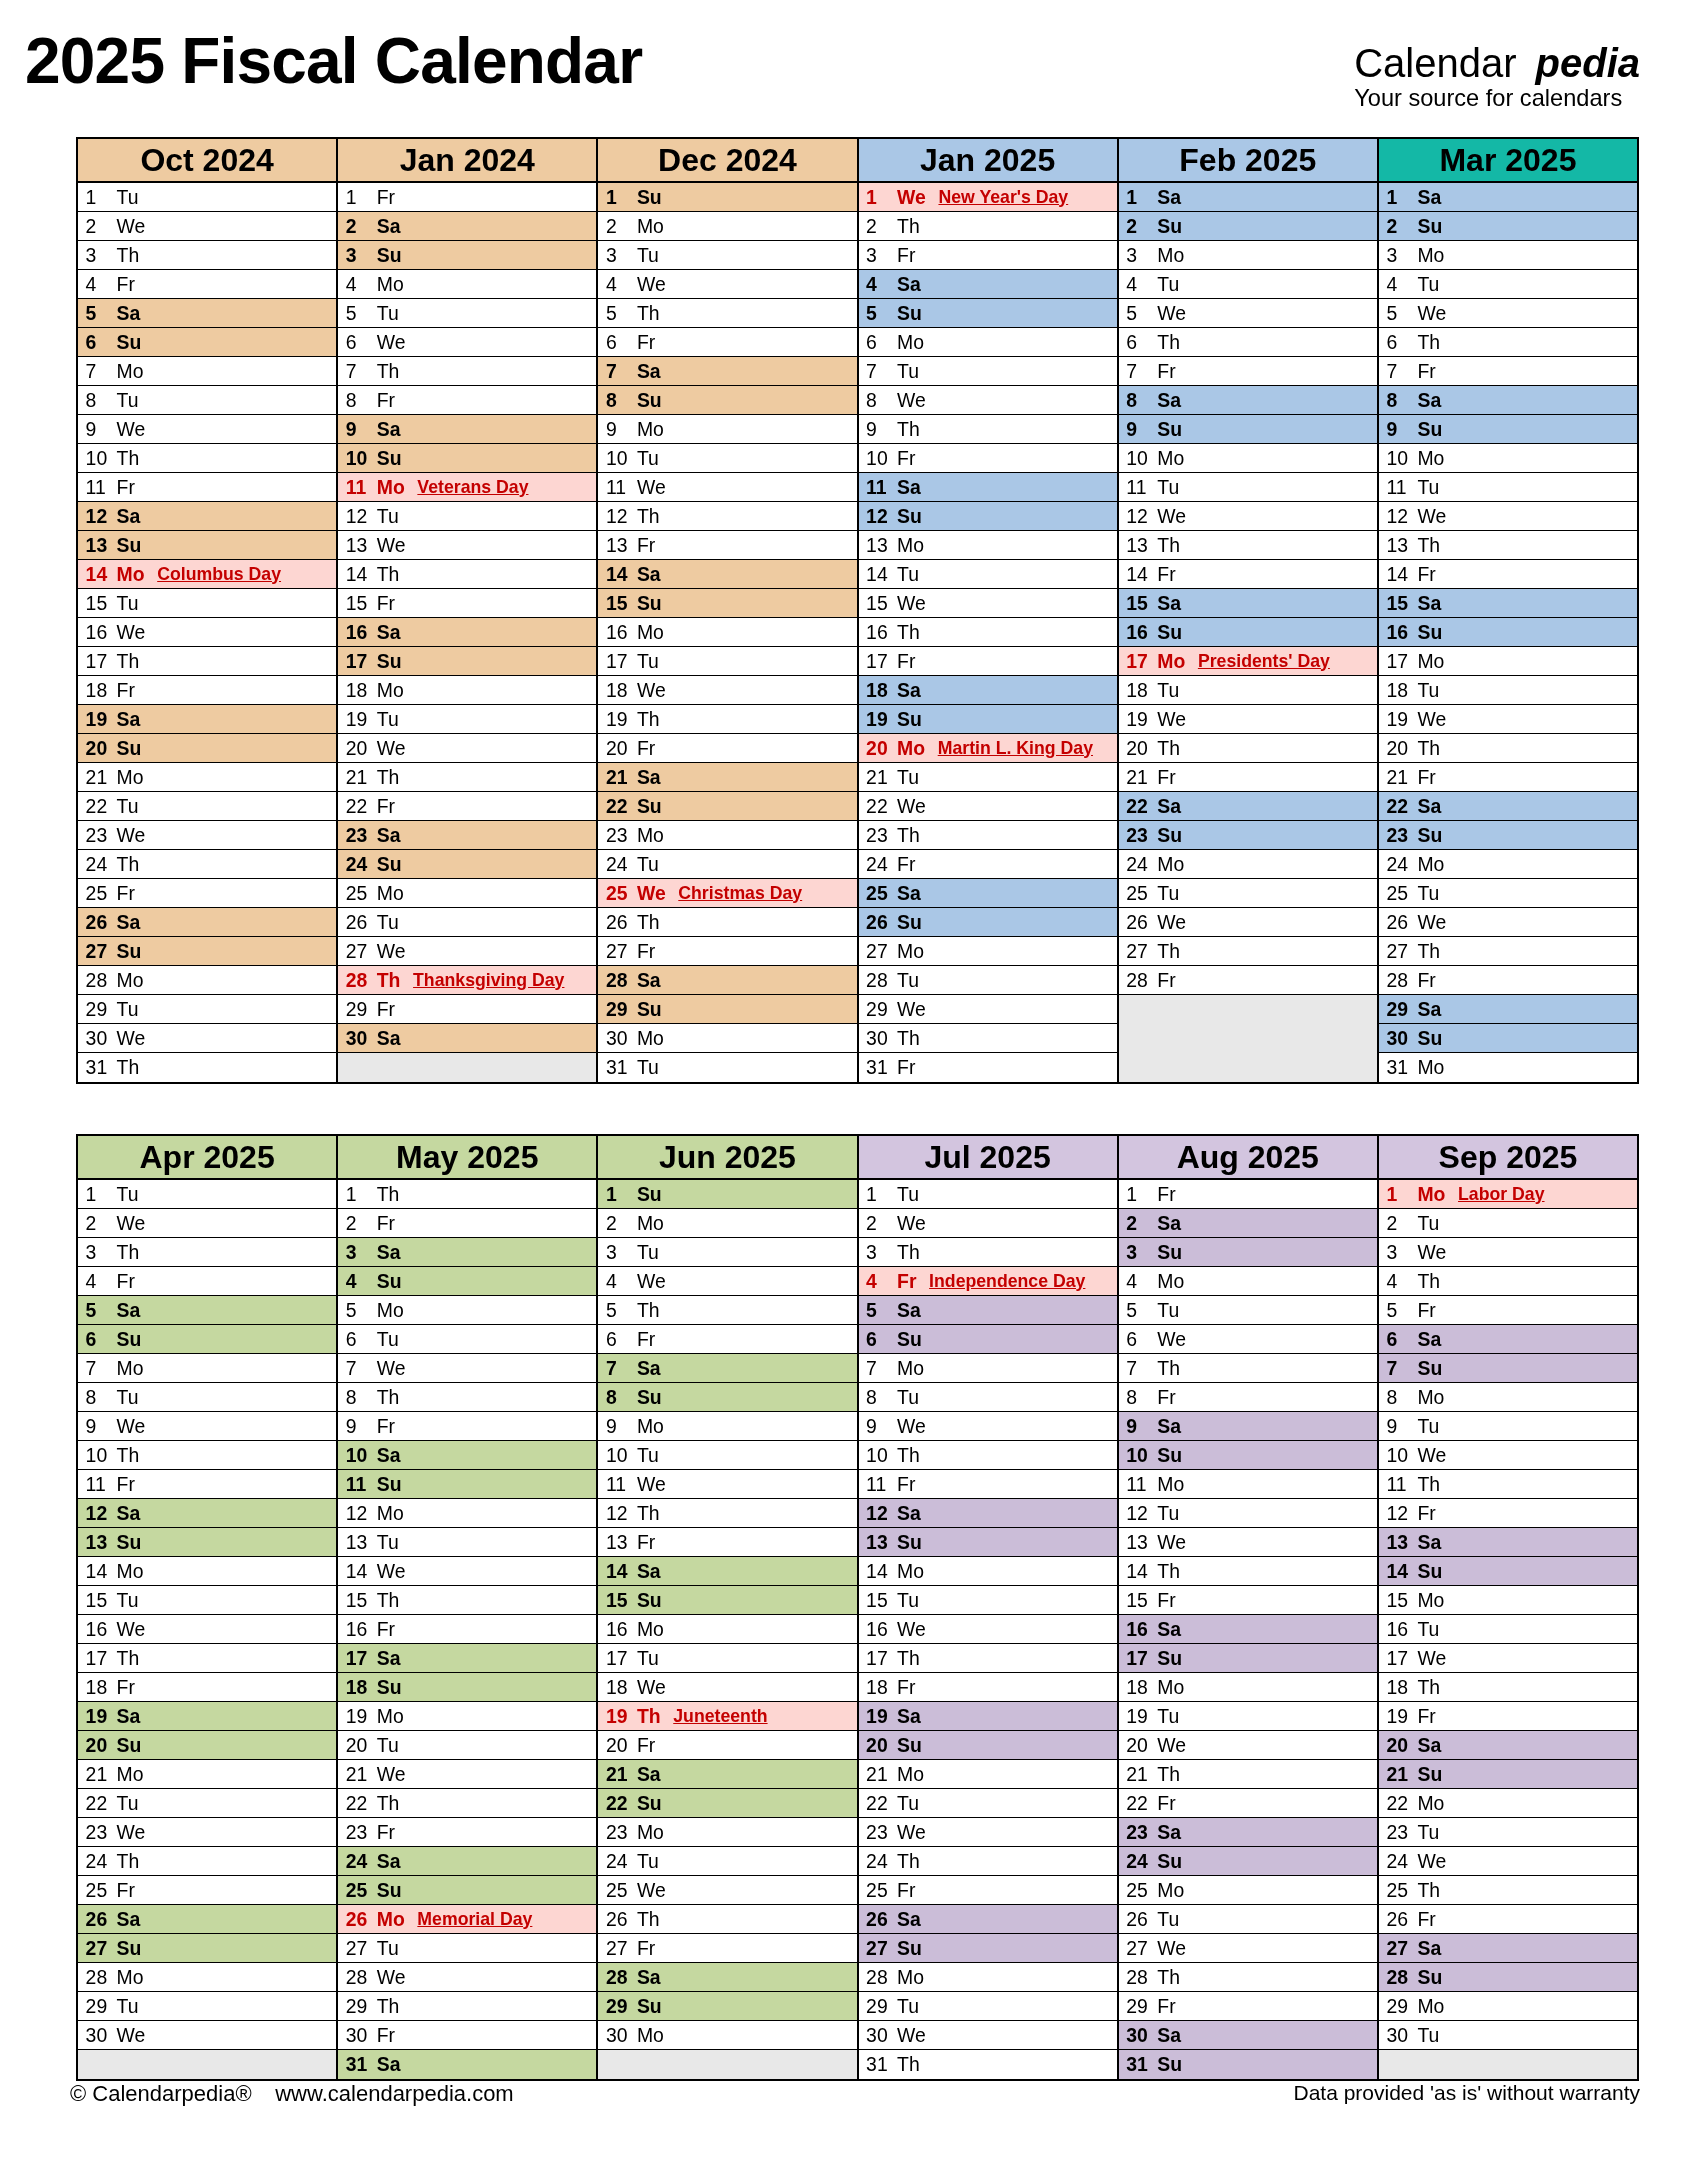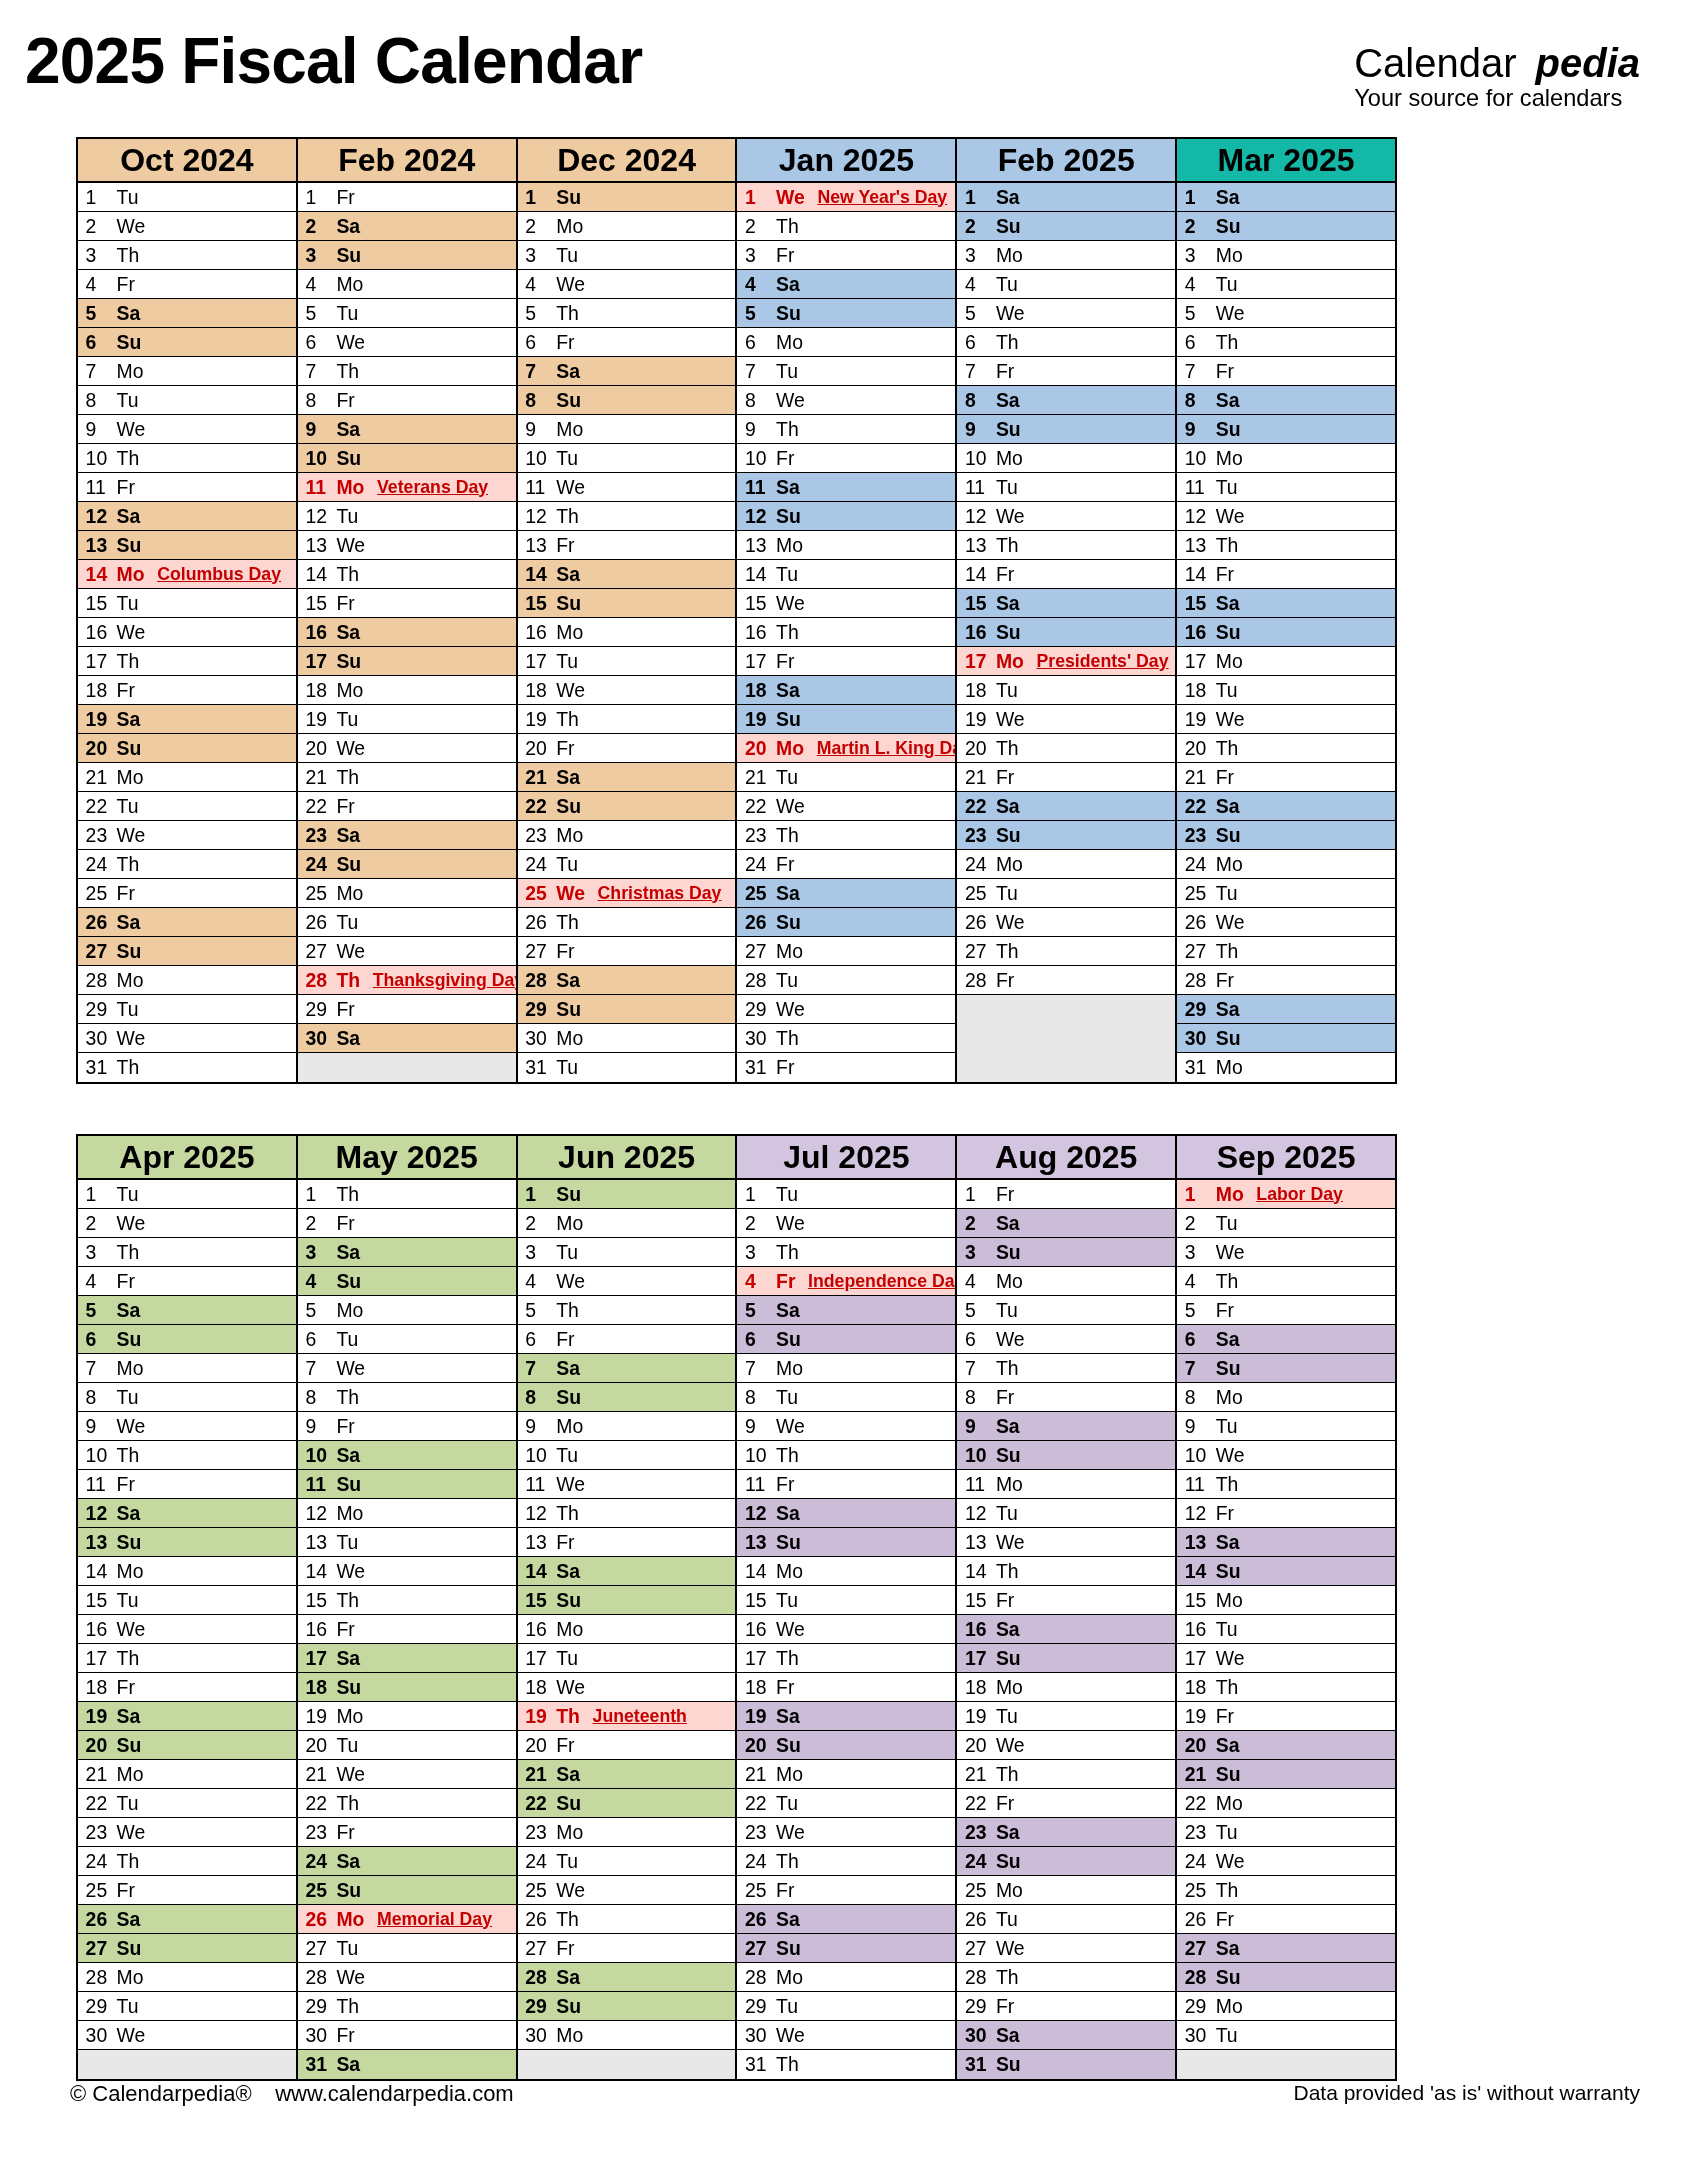--- a/index.html
+++ b/index.html
@@ -6,21 +6,21 @@
   body{width:1708px;height:2159px;position:relative;font-family:"Liberation Sans",sans-serif;color:#000;}
   .page{position:absolute;inset:0;}
 
   .page-title{position:absolute;left:25px;top:23.6px;font-size:64px;font-weight:bold;letter-spacing:-0.8px;white-space:nowrap;}
 
   .logo{position:absolute;right:68px;top:42px;text-align:left;line-height:1.05;}
   .logo .brand{font-size:40px;letter-spacing:0;}
   .logo .brand .red{color:#000000;font-weight:bold;font-style:italic;margin-left:19px;}
   .logo .tagline{font-size:23.6px;margin-top:1.7px;}
 
-  .cal-block{position:absolute;left:76px;width:1321px;border:2.5px solid #000;display:flex;box-sizing:border-box;background:#fff;}
+  .cal-block{position:absolute;left:76px;width:1563px;border:2.5px solid #000;display:flex;box-sizing:border-box;background:#fff;}
   #block1{top:137px;}
   #block2{top:1134px;}
 
   .month-col{flex:1 1 0;border-right:2.5px solid #000;min-width:0;}
   .month-col:last-child{border-right:none;}
 
   .month-header{height:44px;box-sizing:border-box;border-bottom:2.5px solid #000;display:flex;align-items:center;justify-content:center;font-size:32px;font-weight:bold;}
 
   .day-row{height:29px;box-sizing:border-box;border-bottom:1.7px solid #000;display:flex;align-items:center;background:#fff;overflow:hidden;white-space:nowrap;}
   .day-row:last-child{border-bottom:none;}
@@ -169,21 +169,21 @@
         <div class="day-row">
           <span class="num">30</span>
           <span class="wd">We</span>
         </div>
         <div class="day-row">
           <span class="num">31</span>
           <span class="wd">Th</span>
         </div>
       </div>
       <div class="month-col">
-        <div class="month-header" style="background: rgb(238, 203, 161);">Feb 2024</div>
+        <div class="month-header" style="background: rgb(238, 203, 161);">Jan 2024</div>
         <div class="day-row">
           <span class="num">1</span>
           <span class="wd">Fr</span>
         </div>
         <div class="day-row weekend" style="background: rgb(238, 203, 161);">
           <span class="num">2</span>
           <span class="wd">Sa</span>
         </div>
         <div class="day-row weekend" style="background: rgb(238, 203, 161);">
           <span class="num">3</span>

